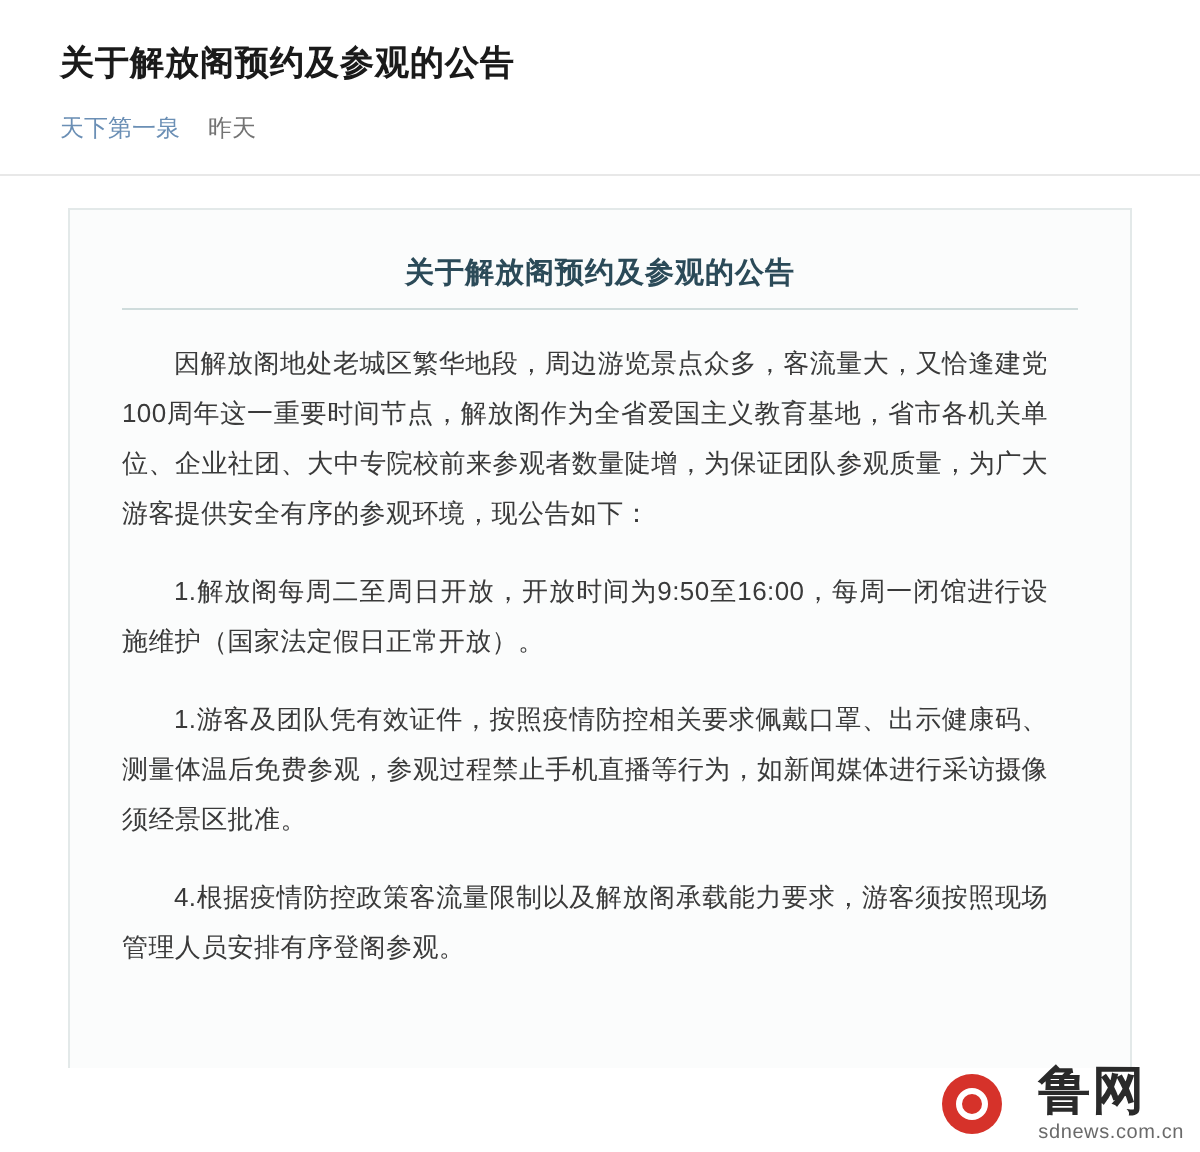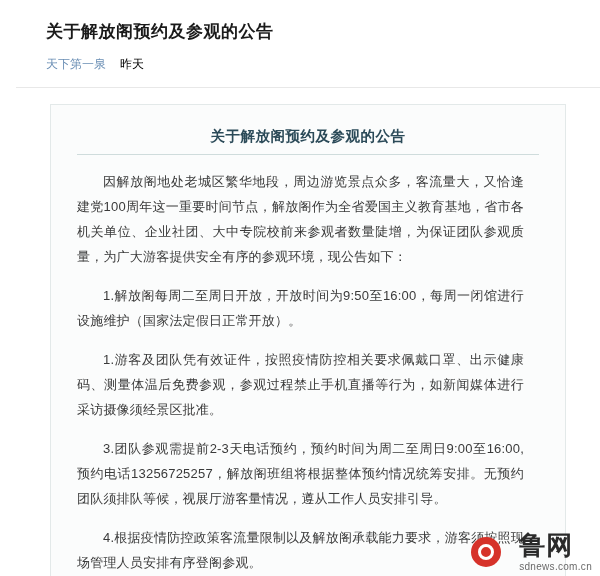--- a/index.html
+++ b/index.html
@@ -13,42 +13,41 @@
     font-family: "Liberation Sans", "DejaVu Sans", sans-serif;
     color: #333333;
     overflow: hidden;
     position: relative;
   }
   .page {
     width: 600px;
     height: 576px;
     position: relative;
     box-sizing: border-box;
-    padding-left: 16px;
   }
   .article-title {
     font-size: 17px;
     font-weight: bold;
     color: #1a1a1a;
     padding: 20px 30px 0 30px;
     letter-spacing: 0.5px;
     line-height: 1.4;
   }
   .meta-row {
     padding: 12px 30px 0 30px;
     font-size: 12px;
     display: flex;
     align-items: center;
     gap: 14px;
   }
   .meta-source {
     color: #6b8fb5;
   }
   .meta-time {
-    color: #000000;
+    color: #737373;
   }
   .divider {
     margin: 14px 0 0 0;
     height: 1px;
     background: #e8e8e8;
     width: 100%;
   }
   .body-wrap {
     padding: 0 34px 0 34px;
     position: relative;
@@ -152,21 +151,20 @@
   <div class="divider"></div>
 
   <div class="body-wrap">
     <div class="doc-card">
       <div class="doc-heading">关于解放阁预约及参观的公告</div>
       <div class="doc-heading-rule"></div>
 
       <p class="para">因解放阁地处老城区繁华地段，周边游览景点众多，客流量大，又恰逢建党100周年这一重要时间节点，解放阁作为全省爱国主义教育基地，省市各机关单位、企业社团、大中专院校前来参观者数量陡增，为保证团队参观质量，为广大游客提供安全有序的参观环境，现公告如下：</p>
       <p class="para">1.解放阁每周二至周日开放，开放时间为9:50至16:00，每周一闭馆进行设施维护（国家法定假日正常开放）。</p>
       <p class="para">1.游客及团队凭有效证件，按照疫情防控相关要求佩戴口罩、出示健康码、测量体温后免费参观，参观过程禁止手机直播等行为，如新闻媒体进行采访摄像须经景区批准。</p>
-      <p class="para">3.团队参观需提前2-3天电话预约，预约时间为周二至周日9:00至16:00,预约电话13256725257，解放阁班组将根据整体预约情况统筹安排。无预约团队须排队等候，视展厅游客量情况，遵从工作人员安排引导。</p>
       <p class="para">4.根据疫情防控政策客流量限制以及解放阁承载能力要求，游客须按照现场管理人员安排有序登阁参观。</p>
 
     </div>
   </div>
 
   <div class="watermark">
     <div class="wm-dot"></div>
     <div class="wm-text">
       <span class="wm-name">鲁网</span>
       <span class="wm-url">sdnews.com.cn</span>

